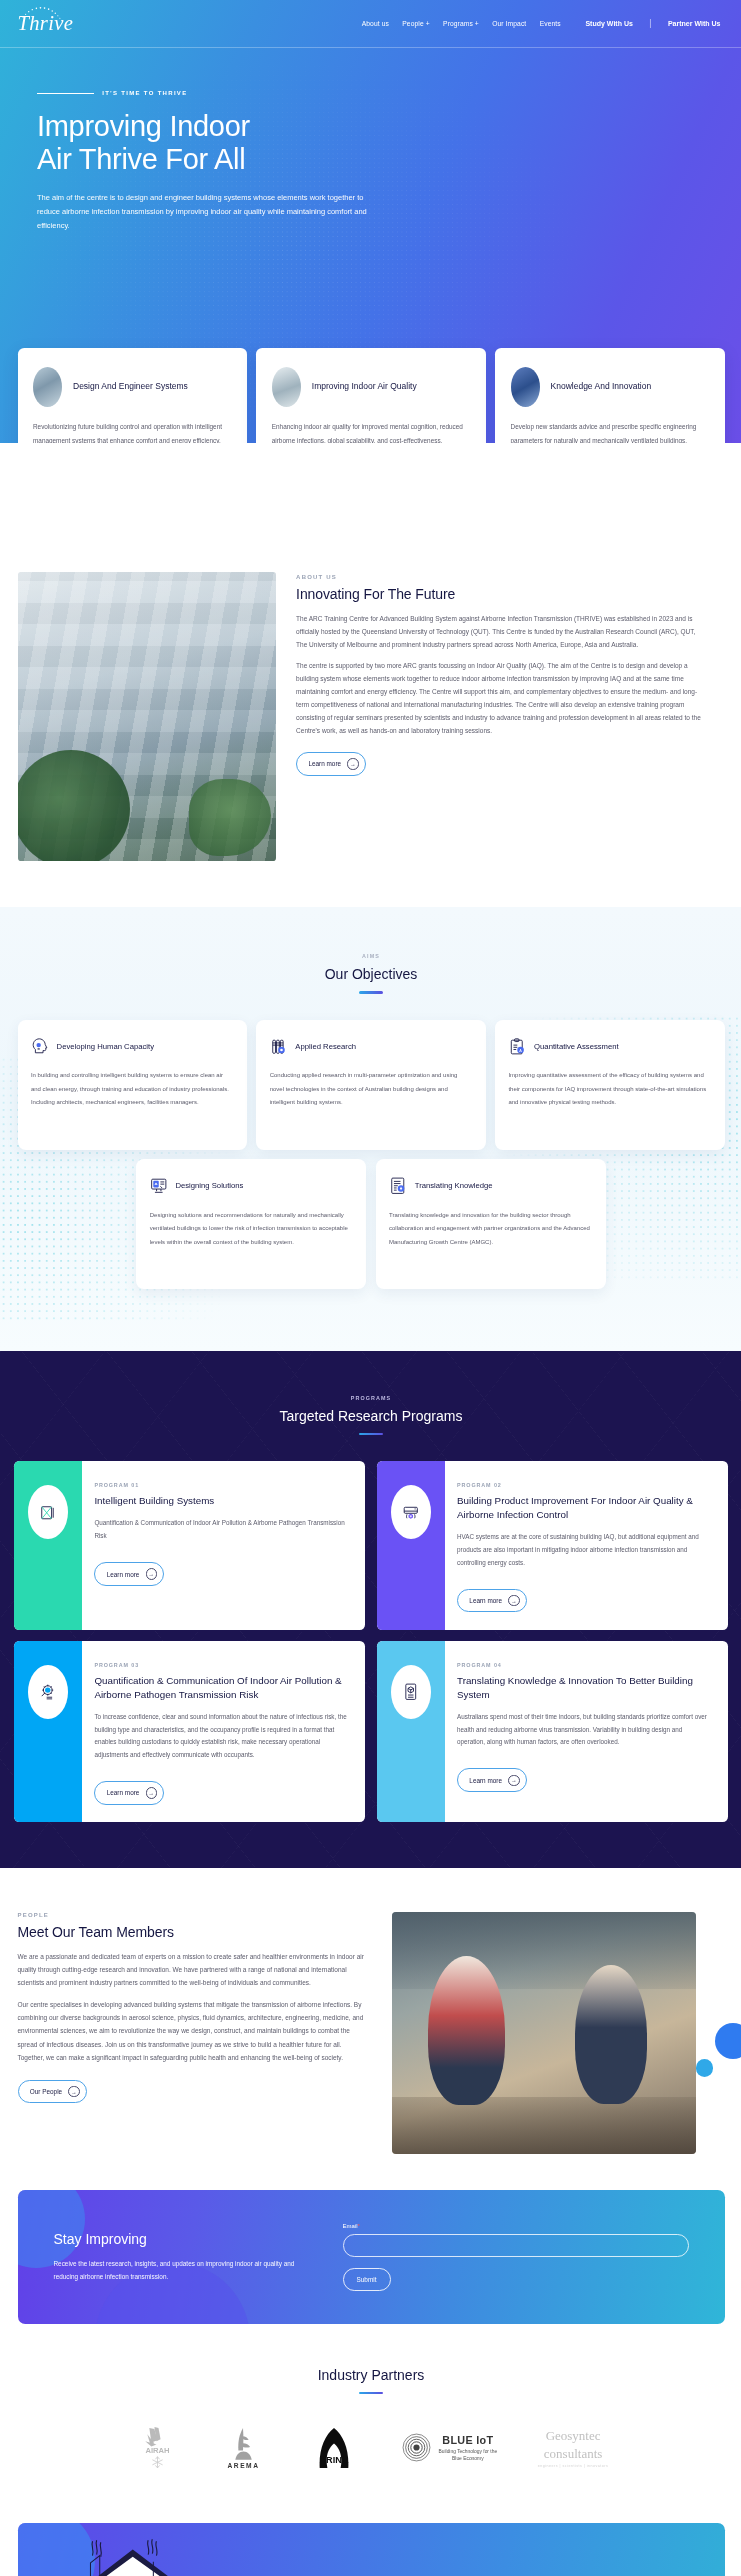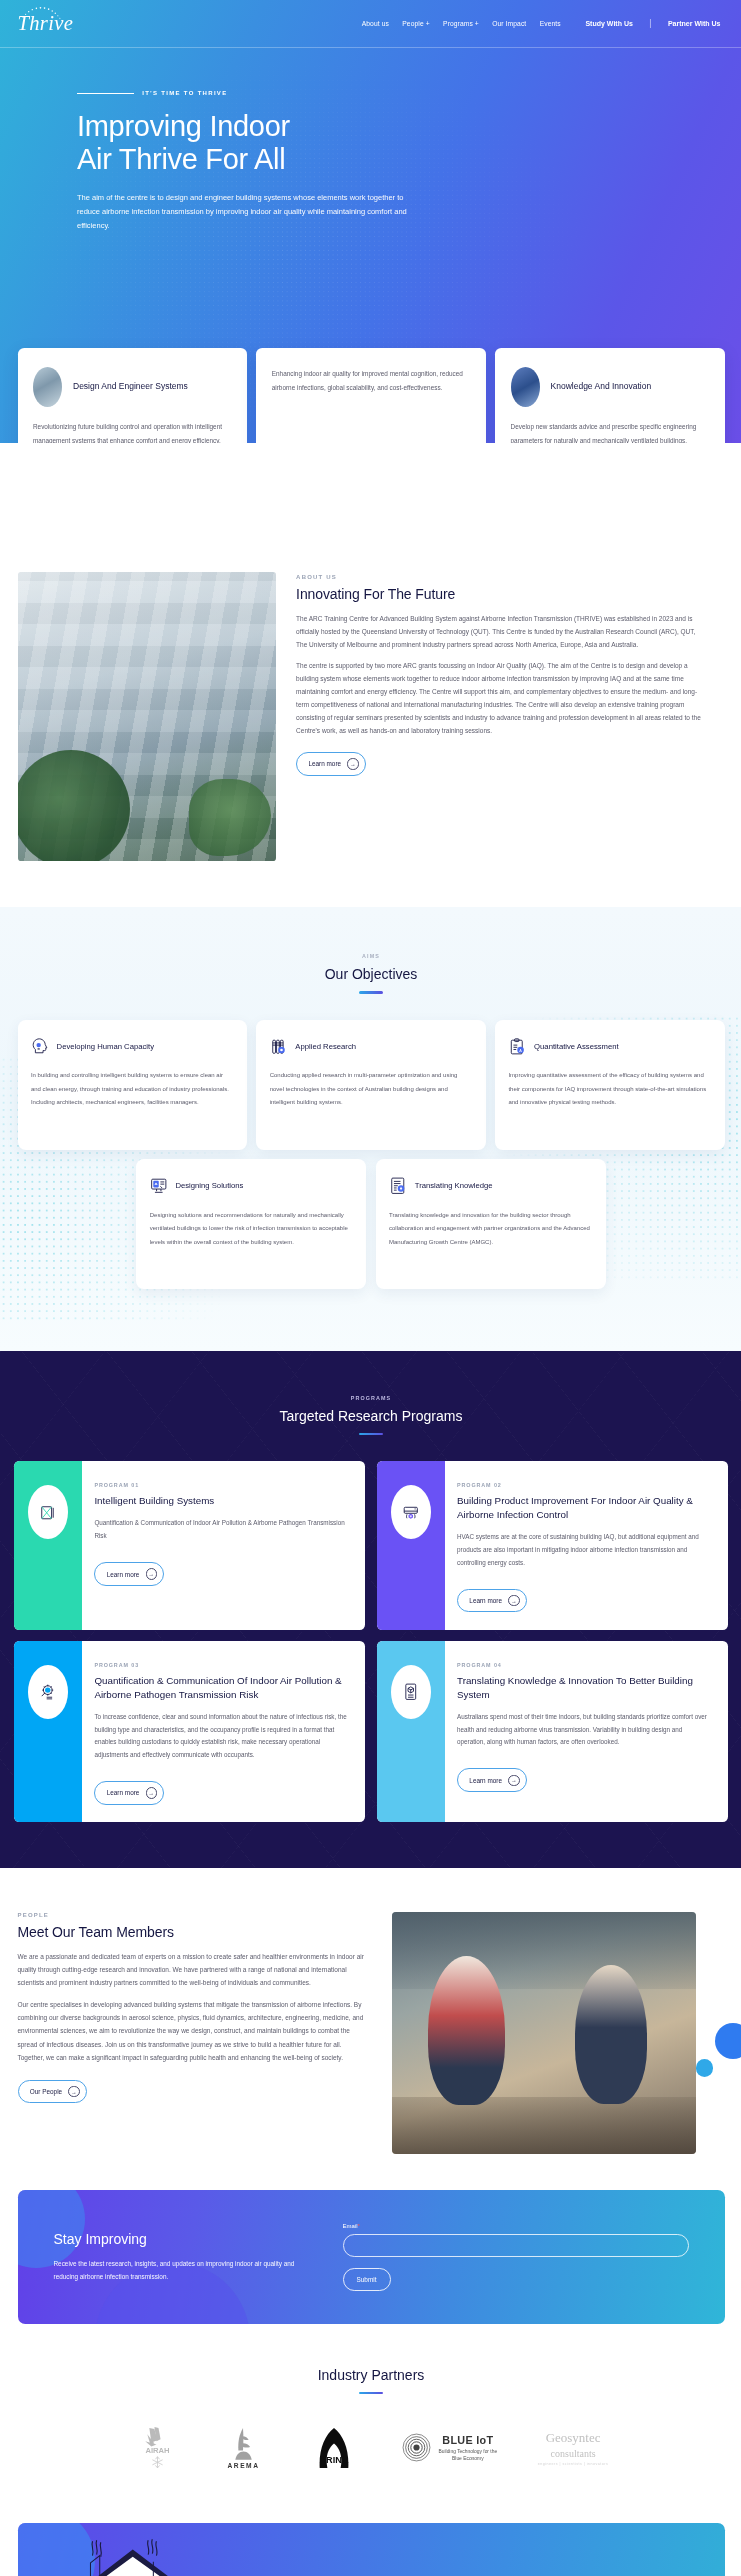--- a/index.html
+++ b/index.html
@@ -12,21 +12,21 @@
   .hero .dots{position:absolute;inset:0;background-image:radial-gradient(rgba(255,255,255,.16) 0.5px,transparent 0.5px);background-size:4.6px 4.6px;mask-image:radial-gradient(ellipse 55% 60% at 40% 55%,#000 0%,transparent 75%);-webkit-mask-image:radial-gradient(ellipse 55% 60% at 40% 55%,#000 0%,transparent 75%);}
   .nav{position:relative;height:48px;display:flex;align-items:center;padding:0 17.5px;border-bottom:0.5px solid rgba(255,255,255,.28);}
   .logo{width:77px;position:relative;}
   .logo-word{font-family:"Liberation Serif",serif;font-style:italic;font-size:20.6px;color:#fff;letter-spacing:0.3px;line-height:1;}
   .logo-arc{position:absolute;top:-8.2px;left:2.1px;width:45px;height:14.4px;}
   .nav-right{margin-left:auto;display:flex;align-items:center;gap:13.4px;padding-right:4.1px;}
   .nav-link{color:#fff;font-size:6.7px;letter-spacing:0.1px;text-decoration:none;white-space:nowrap;cursor:pointer;}
   .nav-cta{color:#fff;font-size:7px;font-weight:600;margin-left:11.3px;white-space:nowrap;cursor:pointer;}
   .nav-sep{color:rgba(255,255,255,.7);margin:0 3.1px;}
 
-  .hero-body{position:relative;padding:42px 0 0 37px;max-width:392px;margin-left:40px;}
+  .hero-body{position:relative;padding:42px 0 0 37px;max-width:392px;}
   .eyebrow{display:flex;align-items:center;gap:8.2px;margin-bottom:14.4px;}
   .eyebrow .line{width:57px;height:0.5px;background:#fff;display:block;}
   .eyebrow span.txt{color:#fff;font-size:6px;letter-spacing:1.3px;font-weight:700;}
   h1.hero-title{color:#fff;font-size:29px;line-height:1.13;font-weight:400;letter-spacing:-0.3px;margin-bottom:15.5px;}
   .hero-sub{color:#fff;font-size:7.5px;line-height:1.85;max-width:350px;opacity:.97;}
 
   
   .hero-cards{position:absolute;left:17.5px;right:17.5px;top:348px;display:flex;gap:9.3px;z-index:5;}
   .hcard{flex:1;background:#fff;border-radius:6.2px;box-shadow:0 5.2px 17.5px rgba(20,30,90,.12);padding:18.5px 15.5px 24px 15.5px;min-height:155px;}
   .hcard-head{display:flex;align-items:center;gap:11px;margin-bottom:13.4px;}
@@ -183,20 +183,24 @@
 
     <div class="hero-cards">
       <div class="hcard">
         <div class="hcard-head">
           <div class="hcard-img hc1"></div>
           <div class="hcard-title">Design And Engineer Systems</div>
         </div>
         <div class="hcard-text">Revolutionizing future building control and operation with intelligent management systems that enhance comfort and energy efficiency.</div>
       </div>
       <div class="hcard">
+        <div class="hcard-head">
+          <div class="hcard-img hc2"></div>
+          <div class="hcard-title">Improving Indoor Air Quality</div>
+        </div>
         <div class="hcard-text">Enhancing indoor air quality for improved mental cognition, reduced airborne infections, global scalability, and cost-effectiveness.</div>
       </div>
       <div class="hcard">
         <div class="hcard-head">
           <div class="hcard-img hc3"></div>
           <div class="hcard-title">Knowledge And Innovation</div>
         </div>
         <div class="hcard-text">Develop new standards advice and prescribe specific engineering parameters for naturally and mechanically ventilated buildings.</div>
       </div>
     </div>
@@ -494,21 +498,21 @@
           <circle cx="30" cy="30" r="6" fill="#3a3a3a" stroke="none"></circle>
         </svg>
         <div>
           <div style="font-size:10.8px;font-weight:700;color:#2b2b2b;letter-spacing:0.3px;">BLUE IoT</div>
           <div style="font-size:4.9px;color:#4a4a4a;line-height:1.5;max-width:62px;margin-top:2.1px;">Building Technology for the Blue Economy</div>
         </div>
       </div>
 
       <div class="plogo" style="flex-direction:column;gap:2.1px">
         <div style="font-family:'Liberation Serif',serif;font-size:13px;color:#bdbdbd;position:relative;">Geosyntec</div>
-        <div style="font-family:'Liberation Serif',serif;font-size:10px;color:#bdbdbd;">consultants</div>
+        <div style="font-family:'Liberation Serif',serif;font-size:13px;color:#bdbdbd;">consultants</div>
         <div style="font-size:3.6px;color:#d0d0d0;letter-spacing:0.5px;">engineers | scientists | innovators</div>
       </div>
 
     </div>
   </section>
 
   <section class="cta-wrap">
     <div class="cta">
       <div class="blob1"></div>
 

